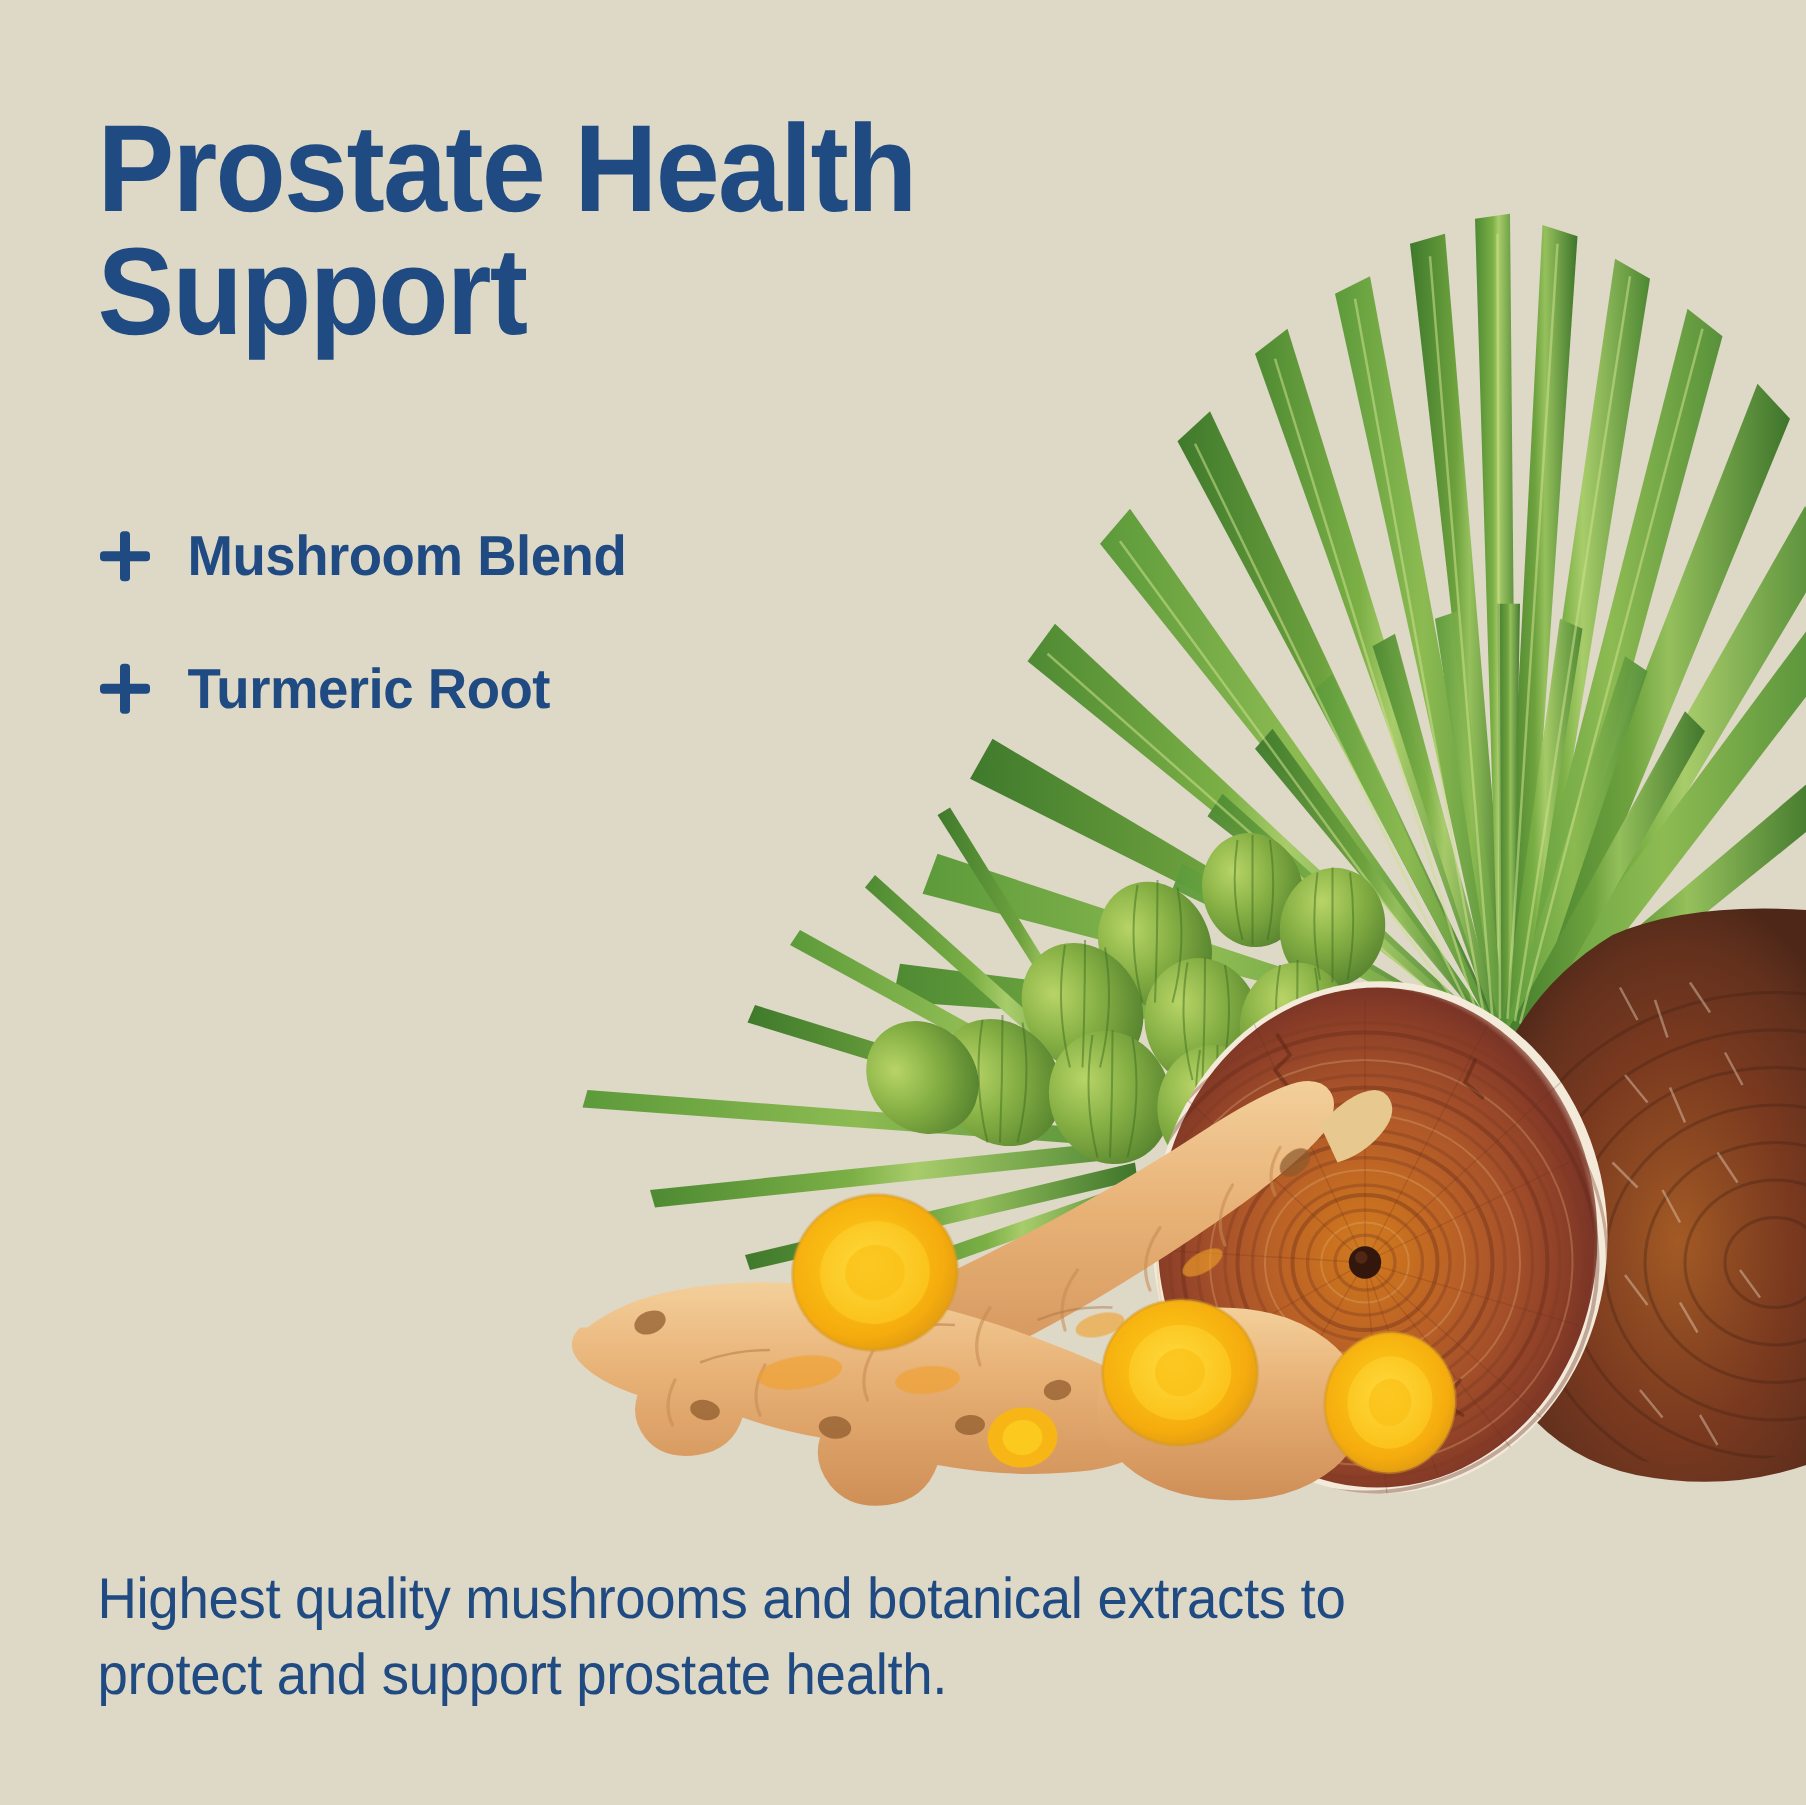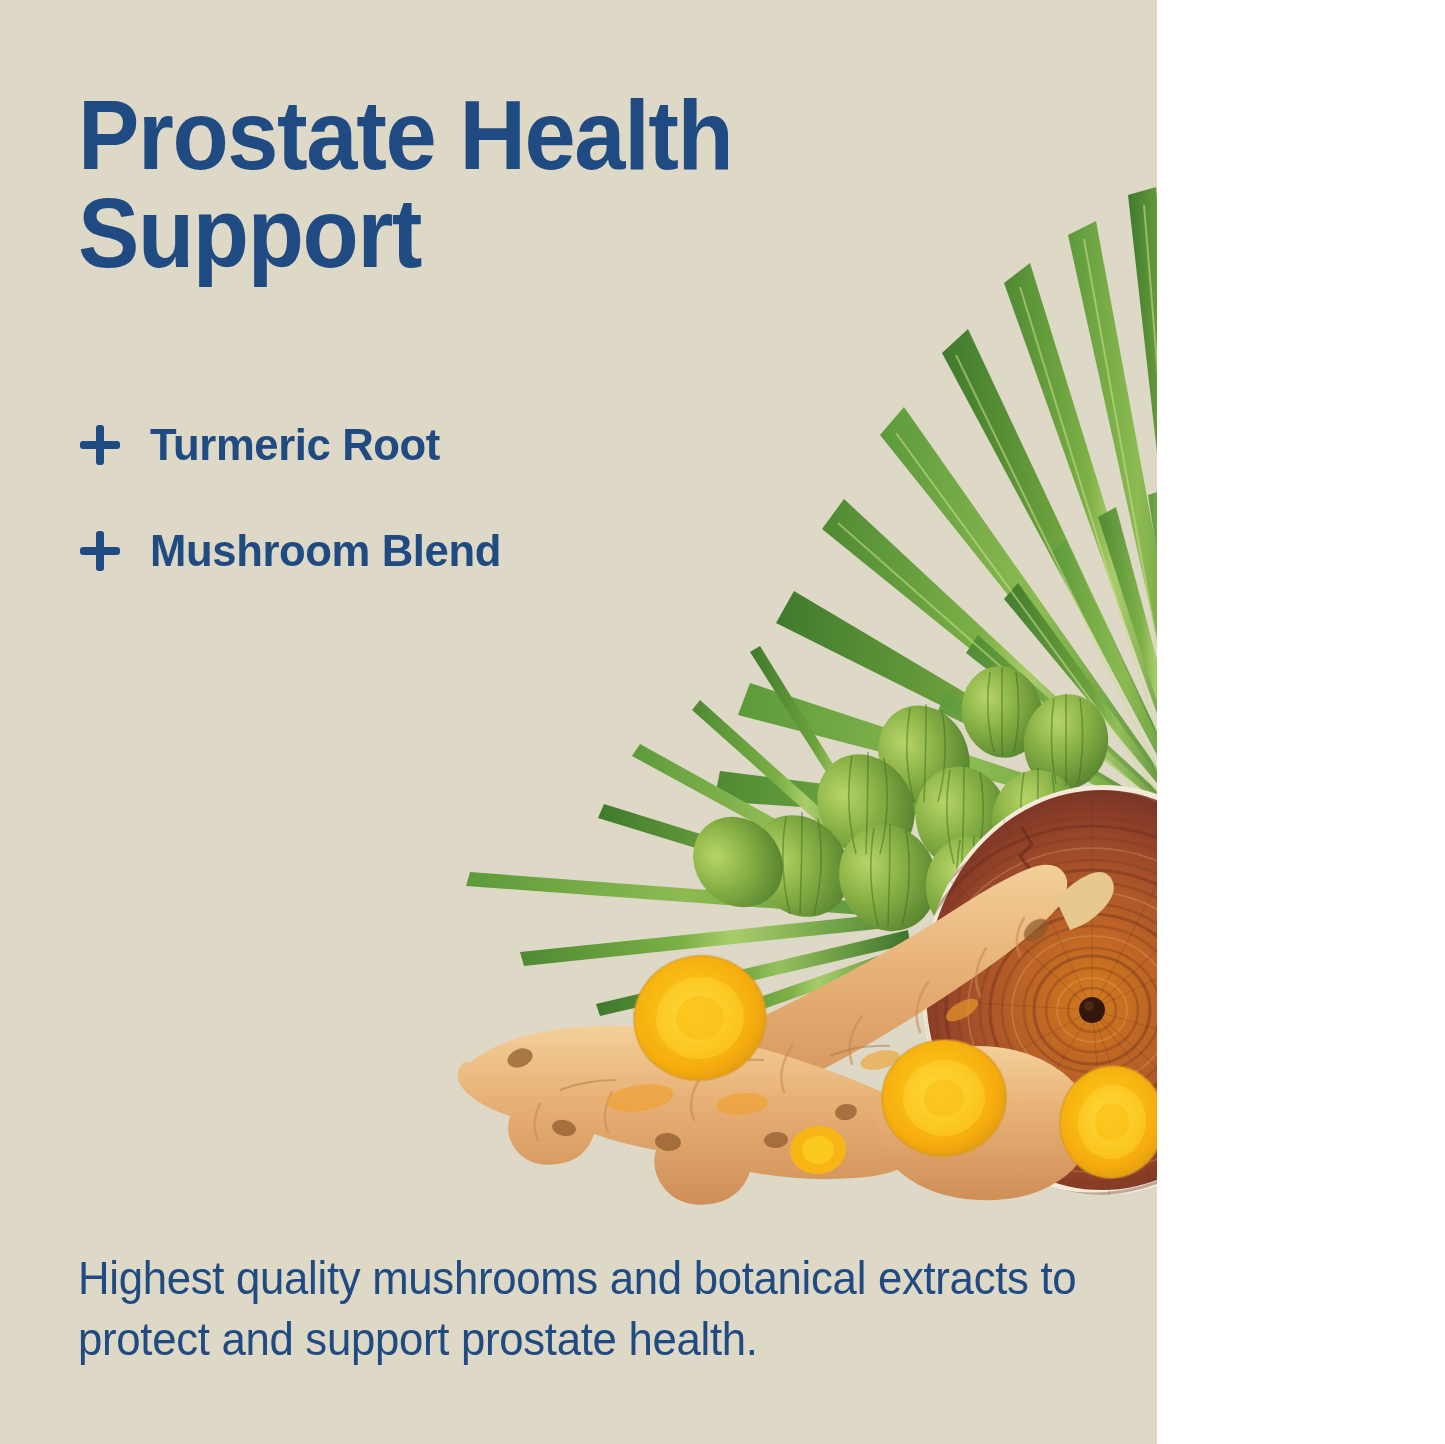--- a/index.html
+++ b/index.html
@@ -2,21 +2,21 @@
 <html><head>
 <meta charset="utf-8">
 <style>
   html, body {
     margin: 0;
     padding: 0;
     background: #ffffff;
   }
   #canvas {
     position: relative;
-    width: 1157px;
+    width: 1445px;
     height: 1444px;
     background: #ded8c7;
     overflow: hidden;
     font-family: "Liberation Sans", sans-serif;
   }
 
   
   #artwork {
     position: absolute;
     left: 0; top: 0;
@@ -458,24 +458,24 @@
   <div id="textlayer">
 
     <div class="title-block">
       <div class="title-line">Prostate Health</div>
       <div class="title-line">Support</div>
     </div>
 
     <div class="feature-list">
       <div class="feature-row">
         <span class="plus-icon"></span>
-        <span class="feature-label">Turmeric Root</span>
+        <span class="feature-label">Mushroom Blend</span>
       </div>
       <div class="feature-row">
         <span class="plus-icon"></span>
-        <span class="feature-label">Mushroom Blend</span>
+        <span class="feature-label">Turmeric Root</span>
       </div>
     </div>
 
     <div class="caption">Highest quality mushrooms and botanical extracts to protect and support prostate health.</div>
 
   </div>
 </div>
 
 </body></html>

